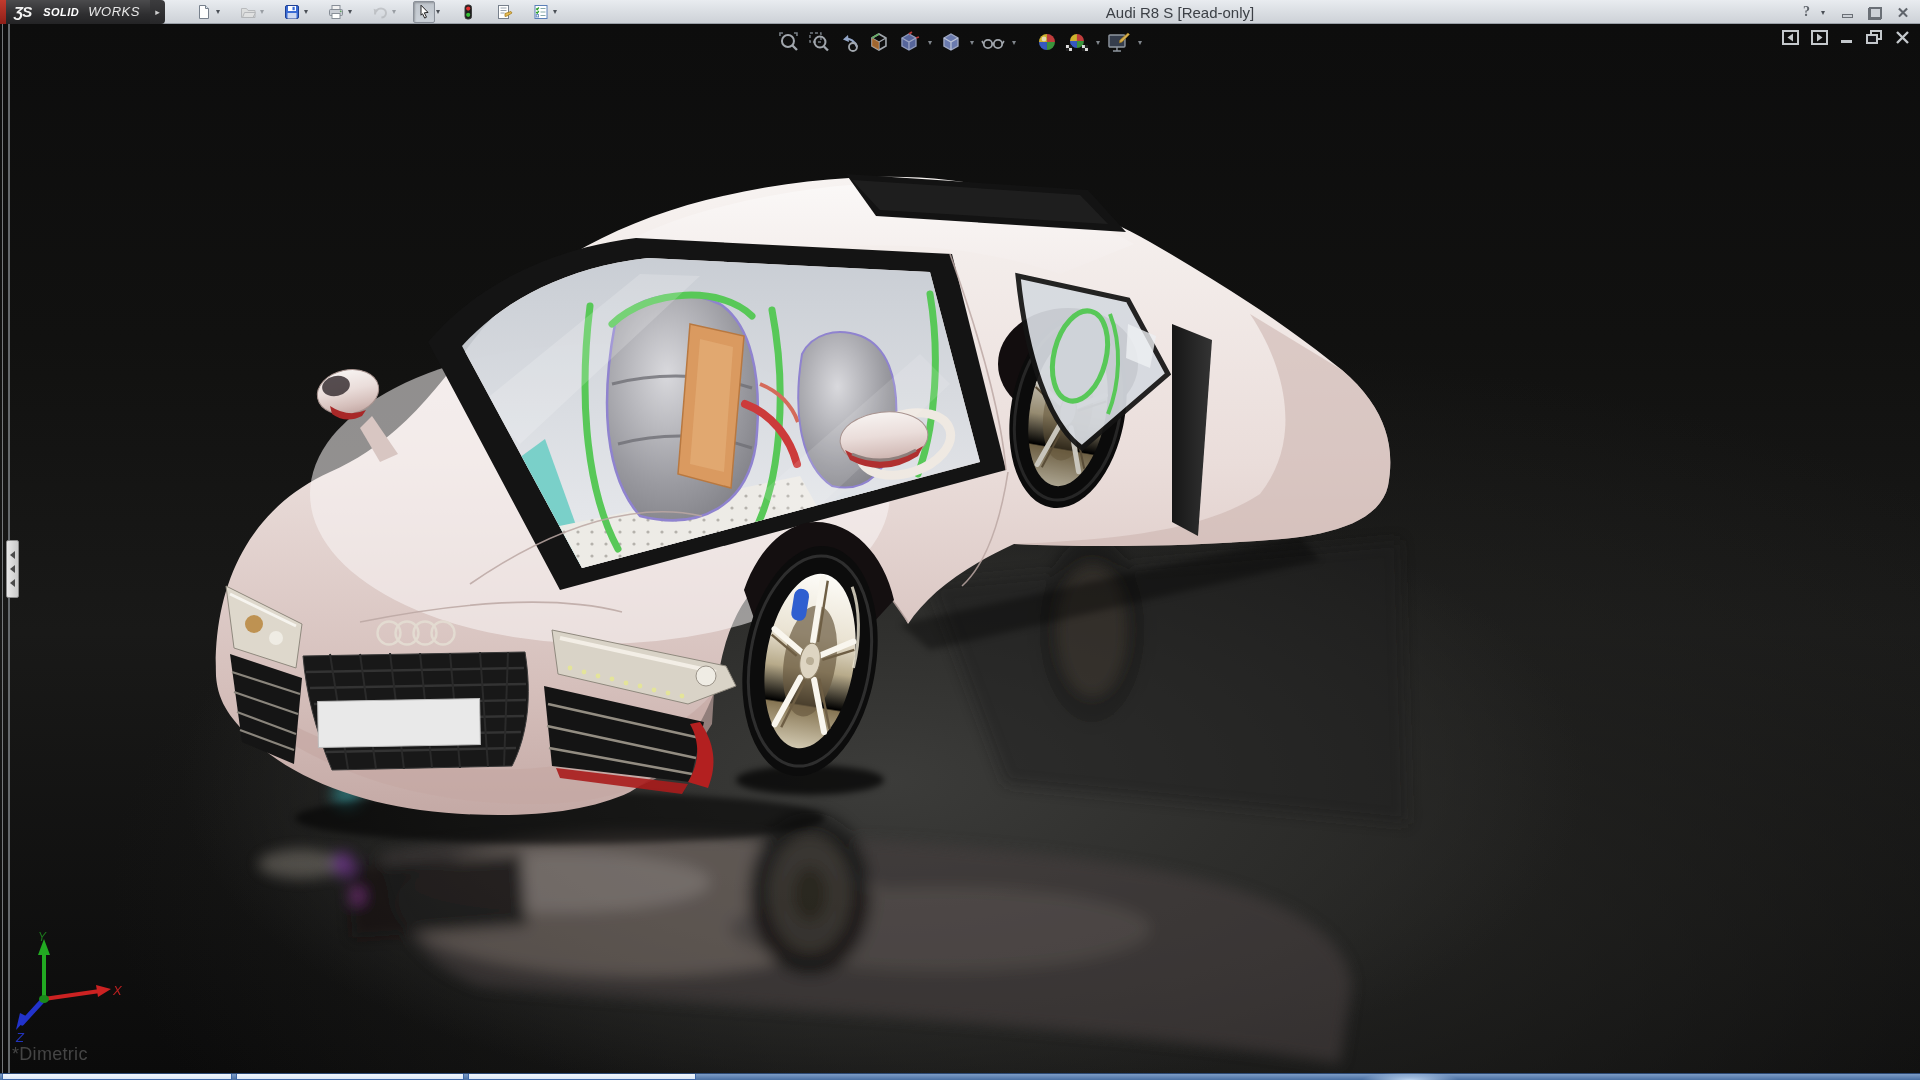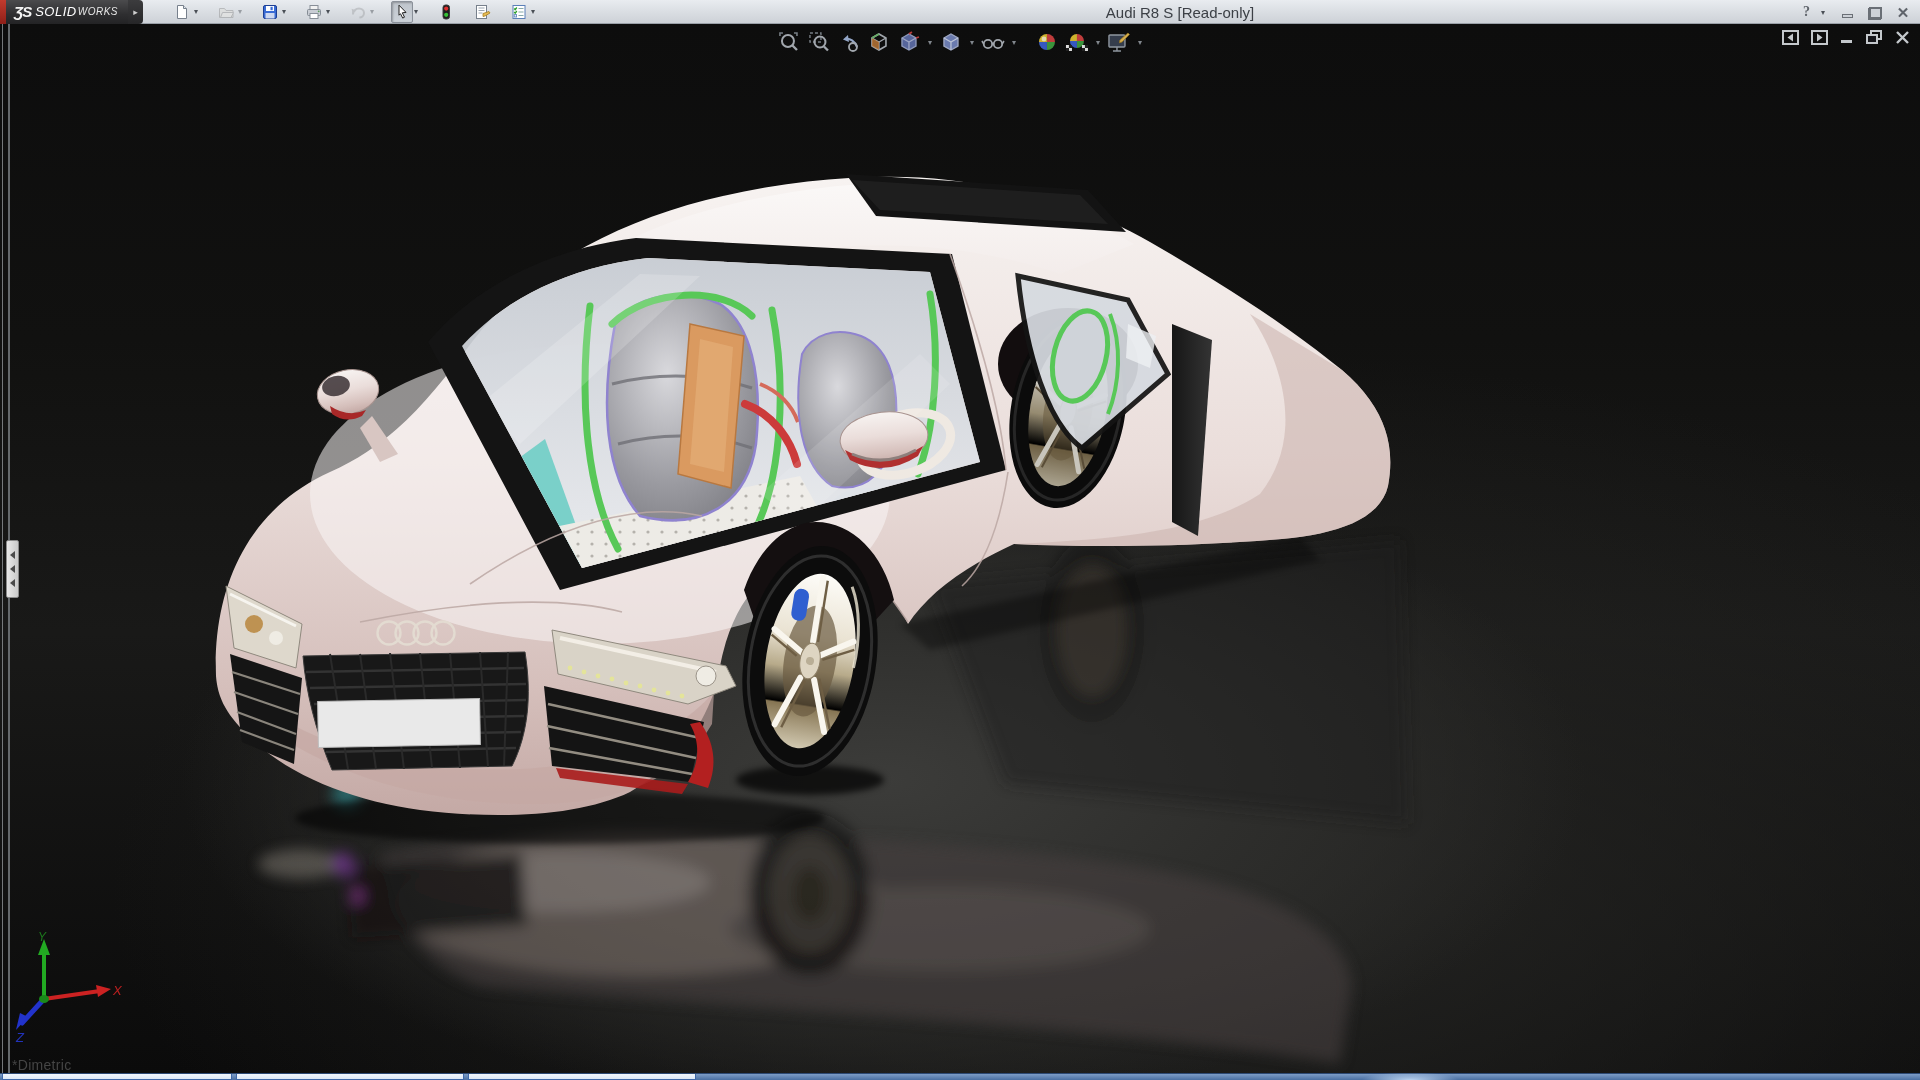--- a/index.html
+++ b/index.html
@@ -5,25 +5,25 @@
   * { margin:0; padding:0; box-sizing:border-box; }
   html,body { width:1920px; height:1080px; overflow:hidden; background:#000;
               font-family:"Liberation Sans", sans-serif; }
 
   
   .titlebar { position:absolute; top:0; left:0; width:1920px; height:24px;
     background:linear-gradient(180deg,#e9ecf0 0%,#d9dde2 55%,#cdd1d7 100%);
     border-bottom:1px solid #9aa0a8; display:flex; align-items:center; z-index:50; }
   .brand { display:flex; align-items:stretch; height:24px; }
   .brand-red { width:6px; height:24px; background:linear-gradient(180deg,#c23b2e,#8f1f18); }
-  .brand-dark { display:flex; align-items:center; padding:0 10px 0 8px; gap:4px;
+  .brand-dark { display:flex; align-items:center; padding:0 10px 0 8px; gap:12px;
     background:linear-gradient(180deg,#4b4b4d 0%,#2e2e30 60%,#232325 100%); }
   .logo-mark { color:#f4f4f4; font-style:italic; font-weight:bold; font-size:15px; letter-spacing:-1px; }
-  .logo-bold { color:#ffffff; font-style:italic; font-weight:normal; font-size:13px; letter-spacing:.5px; }
-  .logo-light { color:#e8e8e8; font-style:italic; font-weight:normal; font-size:10px; letter-spacing:.5px; margin-left:-3px; }
+  .logo-bold { color:#ffffff; font-style:italic; font-weight:bold; font-size:11px; letter-spacing:.5px; }
+  .logo-light { color:#e8e8e8; font-style:italic; font-weight:normal; font-size:13px; letter-spacing:.5px; margin-left:-3px; }
   .brand-tab { width:15px; background:linear-gradient(180deg,#3c3c3e,#262628);
     color:#cfcfcf; font-size:9px; display:flex; align-items:center; justify-content:center;
     border-radius:0 4px 4px 0; cursor:pointer; }
   .tb { display:flex; align-items:center; margin-left:28px; height:24px; }
   .tb-btn { display:flex; align-items:center; height:22px; padding:0 2px; border:1px solid transparent; border-radius:2px; }
   .tb-btn svg { display:block; }
   .tb-btn.disabled { opacity:.45; filter:grayscale(.7); }
   .tb-btn.active { background:linear-gradient(180deg,#bfc5cc,#ccd2d9);
     border:1px solid #8a9099; box-shadow:inset 1px 1px 2px rgba(0,0,0,.25); }
   .dd { color:#4a4f56; font-size:8px; padding:0 3px 0 1px; cursor:pointer; }
@@ -63,21 +63,21 @@
 
   
   .edge-line { position:absolute; left:2px; top:0; width:1px; height:100%; background:#8e9296; opacity:.8; }
   .splitter { position:absolute; left:8px; top:0; width:2px; height:100%; background:#6e7276; opacity:.9; }
   .split-handle { position:absolute; left:6px; top:516px; width:13px; height:58px;
     background:linear-gradient(90deg,#e9e9e9,#c9c9c9); border:1px solid #8a8a8a; border-radius:2px;
     display:flex; flex-direction:column; align-items:center; justify-content:center; gap:6px; cursor:col-resize; }
   .split-handle i { width:0; height:0; border-top:4px solid transparent; border-bottom:4px solid transparent; border-right:5px solid #4a4a4a; }
 
   
-  .orient { position:absolute; left:12px; bottom:0px; font-size:14px; color:#454545; letter-spacing:.3px; }
+  .orient { position:absolute; left:12px; bottom:8px; font-size:18px; color:#454545; letter-spacing:.3px; }
 
   .triad { position:absolute; left:14px; bottom:30px; }
 
   
   .taskbar { position:absolute; bottom:0; left:0; width:1920px; height:7px;
     background:linear-gradient(180deg,#7d9cc6 0%,#4a6fa2 100%); border-top:1px solid #2d4a75; display:flex; z-index:60; }
   .tb-seg { height:100%; background:linear-gradient(180deg,#f2f7fd,#dce8f6); border:1px solid #3e68a8; border-top:none; cursor:pointer; }
   .tb-seg.s1 { width:230px; margin-left:2px; }
   .tb-seg.s2 { width:228px; margin-left:4px; }
   .tb-seg.s3 { width:228px; margin-left:4px; }

